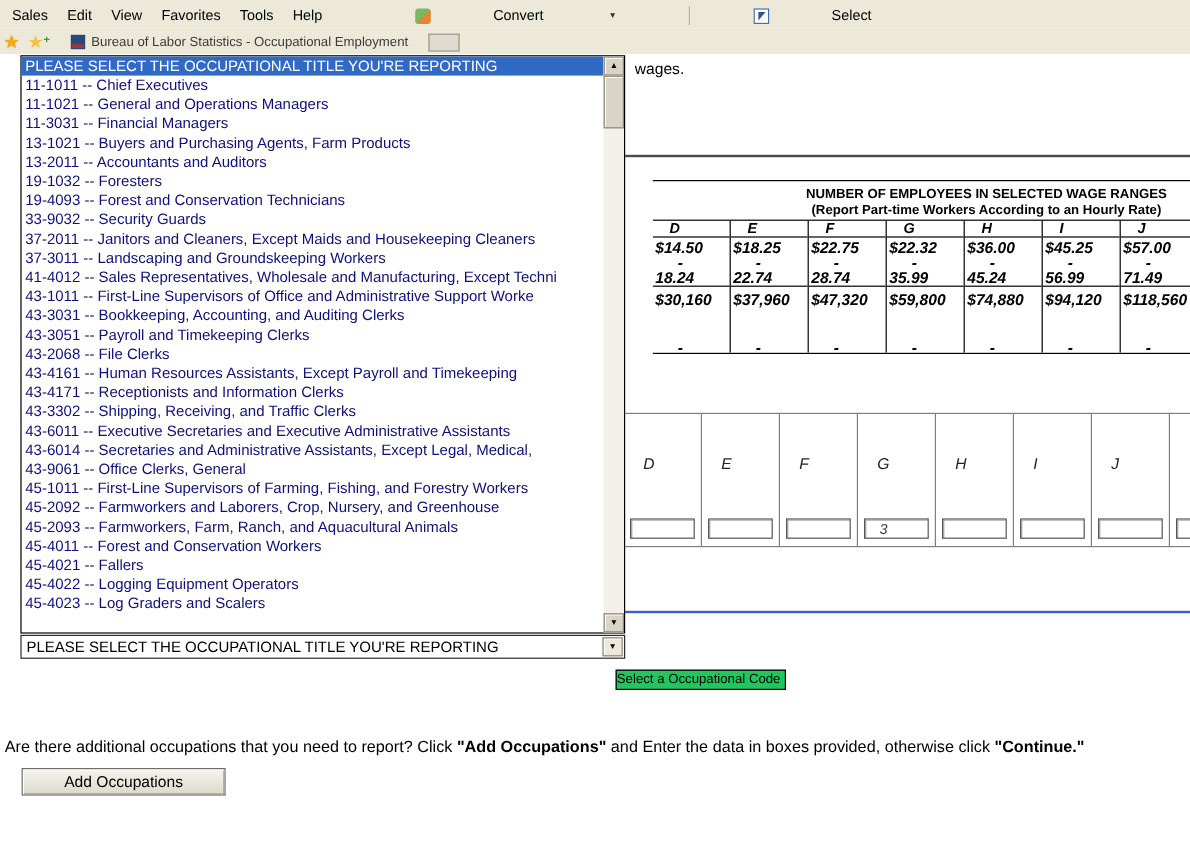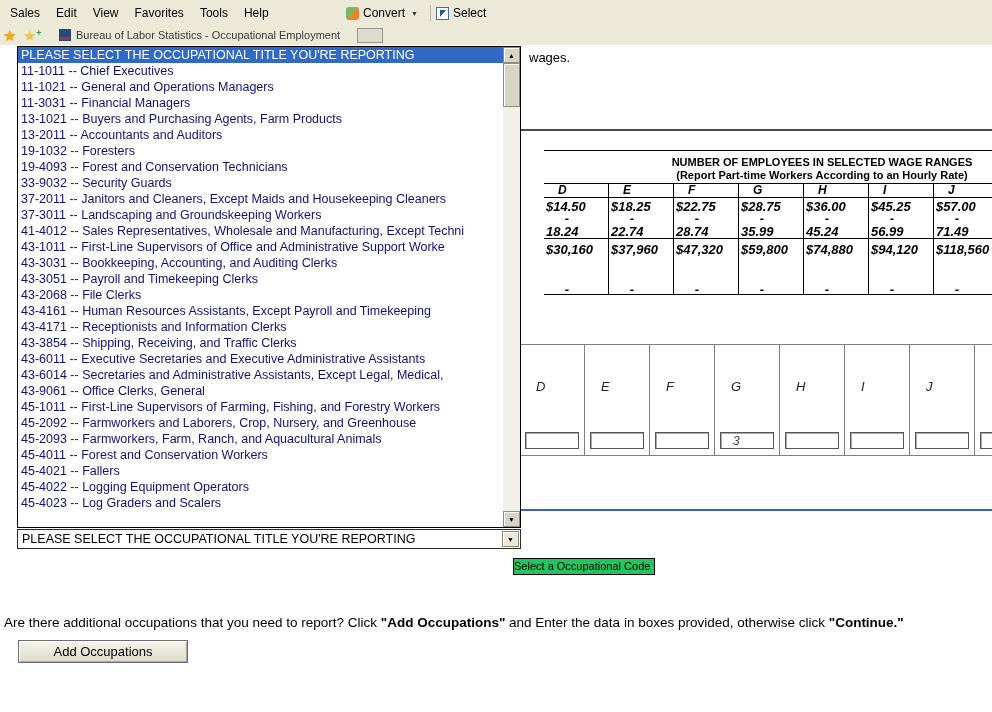--- a/index.html
+++ b/index.html
@@ -3,21 +3,21 @@
 <meta charset="utf-8">
 <style>
   html,body{margin:0;padding:0;background:#fff;}
   .screen{position:relative;width:992px;height:712px;background:#fff;overflow:hidden;
           font-family:"Liberation Sans",sans-serif;}
 
   
   .menubar{position:absolute;left:0;top:0;width:992px;height:26px;background:var(--toolbar-bg,#ECE9D8);}
   .menu-items{display:flex;height:26px;align-items:center;padding-left:2px;}
   .menu-item{font-size:12px;padding:0 8px;color:#000;cursor:default;}
-  .toolbar-extras{position:absolute;left:346px;top:0;height:26px;display:flex;align-items:center;font-size:12px;color:#000;}
+  .toolbar-extras{position:absolute;left:346px;top:0;height:26px;display:flex;align-items:center;font-size:12px;color:#000;gap:48px;}
   .convert-icon{width:13px;height:13px;border-radius:3px;margin-right:4px;
                 background:linear-gradient(135deg,#7bb661 50%,#e8842c 50%);display:inline-block;}
   .caret{font-size:7px;color:#333;padding:0 7px 0 6px;}
   .tb-sep{width:1px;height:16px;background:#b9b5a6;margin:0 5px;}
   .select-icon{width:13px;height:13px;border:1px solid #4a6fa5;background:#fff;position:relative;
                display:inline-block;margin-right:4px;box-sizing:border-box;}
   .select-icon::after{content:"";position:absolute;left:3px;top:2px;width:0;height:0;
                border-left:6px solid #2b5797;border-bottom:7px solid transparent;}
 
   .toolbar2{position:absolute;left:0;top:26px;width:992px;height:19px;background:var(--toolbar-bg,#ECE9D8);}
@@ -171,21 +171,21 @@
         </div>
         <div class="wt-cell a">
           <span class="num">$47,320</span>
           <span class="dash">-</span>
           <span class="num">59,799</span>
         </div>
       </div>
         <div class="wt-col">
         <div class="wt-letter">G</div>
         <div class="wt-cell h">
-          <span class="num">$28.75</span>
+          <span class="num">$22.32</span>
           <span class="dash">-</span>
           <span class="num">35.99</span>
         </div>
         <div class="wt-cell a">
           <span class="num">$59,800</span>
           <span class="dash">-</span>
           <span class="num">74,879</span>
         </div>
       </div>
         <div class="wt-col">
@@ -308,21 +308,21 @@
         <div class="option">33-9032 -- Security Guards</div>
         <div class="option">37-2011 -- Janitors and Cleaners, Except Maids and Housekeeping Cleaners</div>
         <div class="option">37-3011 -- Landscaping and Groundskeeping Workers</div>
         <div class="option">41-4012 -- Sales Representatives, Wholesale and Manufacturing, Except Techni</div>
         <div class="option">43-1011 -- First-Line Supervisors of Office and Administrative Support Worke</div>
         <div class="option">43-3031 -- Bookkeeping, Accounting, and Auditing Clerks</div>
         <div class="option">43-3051 -- Payroll and Timekeeping Clerks</div>
         <div class="option">43-2068 -- File Clerks</div>
         <div class="option">43-4161 -- Human Resources Assistants, Except Payroll and Timekeeping</div>
         <div class="option">43-4171 -- Receptionists and Information Clerks</div>
-        <div class="option">43-3854 -- Shipping, Receiving, and Traffic Clerks</div>
+        <div class="option">43-3302 -- Shipping, Receiving, and Traffic Clerks</div>
         <div class="option">43-6011 -- Executive Secretaries and Executive Administrative Assistants</div>
         <div class="option">43-6014 -- Secretaries and Administrative Assistants, Except Legal, Medical,</div>
         <div class="option">43-9061 -- Office Clerks, General</div>
         <div class="option">45-1011 -- First-Line Supervisors of Farming, Fishing, and Forestry Workers</div>
         <div class="option">45-2092 -- Farmworkers and Laborers, Crop, Nursery, and Greenhouse</div>
         <div class="option">45-2093 -- Farmworkers, Farm, Ranch, and Aquacultural Animals</div>
         <div class="option">45-4011 -- Forest and Conservation Workers</div>
         <div class="option">45-4021 -- Fallers</div>
         <div class="option">45-4022 -- Logging Equipment Operators</div>
         <div class="option">45-4023 -- Log Graders and Scalers</div>

